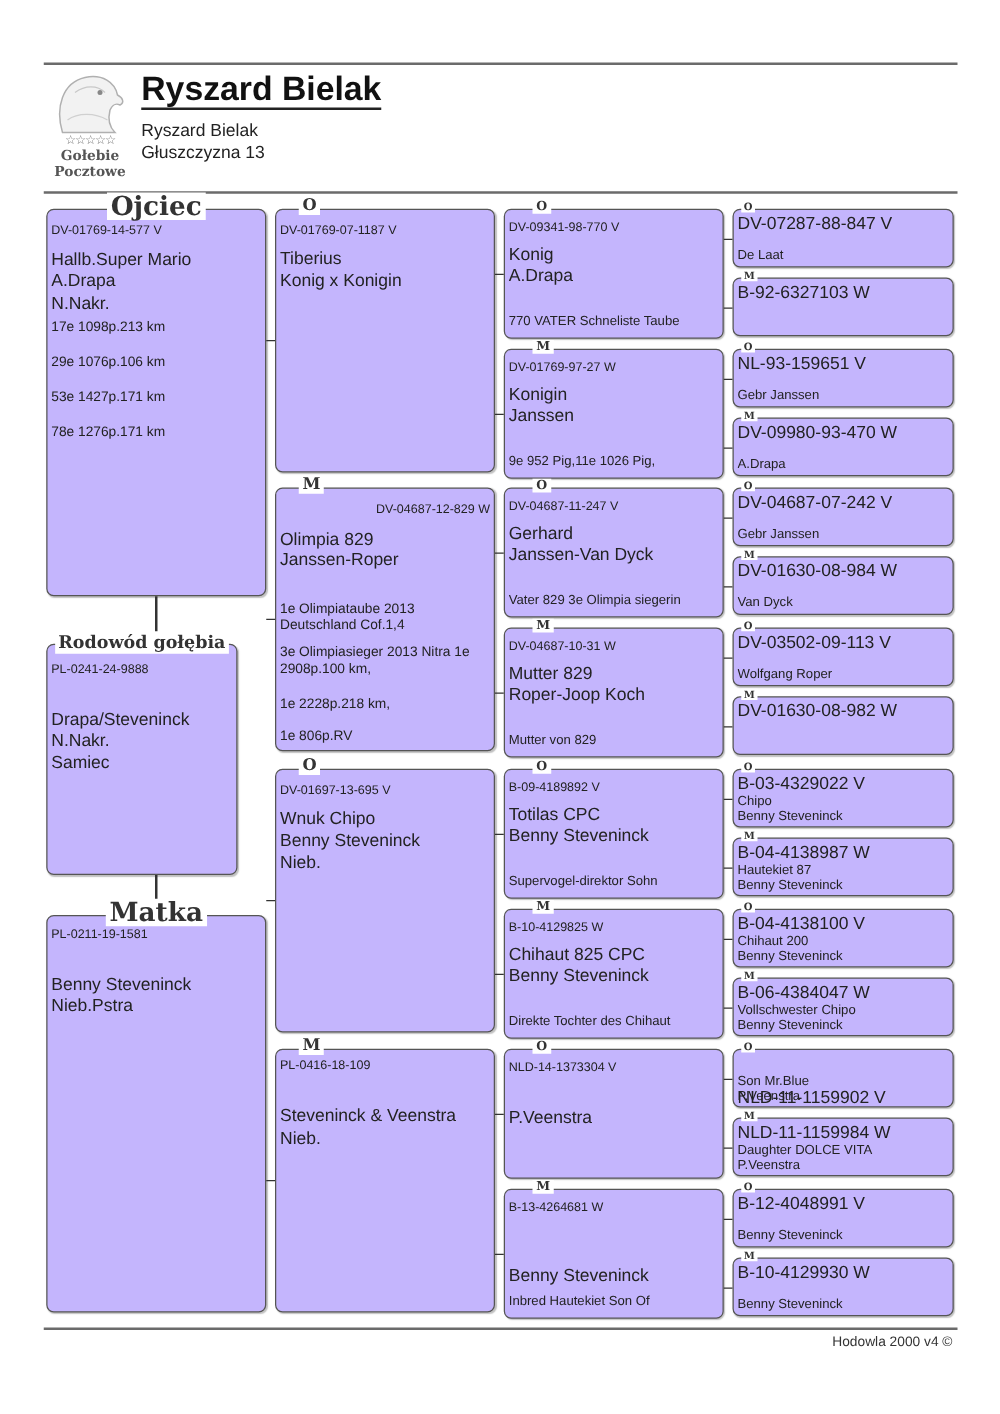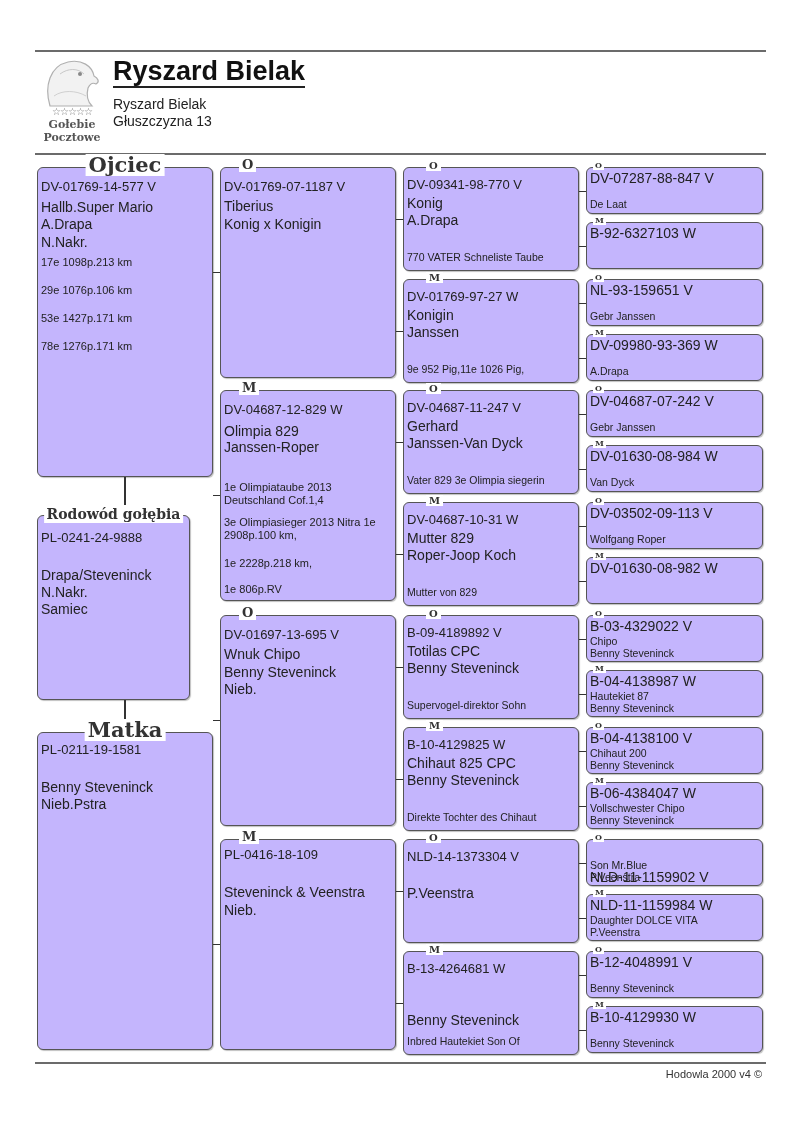--- a/index.html
+++ b/index.html
@@ -13,21 +13,21 @@
   .owner-title { position: absolute; left: 113px; top: 56px; font-size: 27px; font-weight: bold; color: #111; border-bottom: 2px solid #222; line-height: 30px; }
   .owner-line { position: absolute; left: 113px; font-size: 14px; color: #222; }
   .box { position: absolute; border: 1.5px solid #555; border-radius: 6px; background: #c4b5fd; box-shadow: 1px 1px 1px rgba(0,0,0,0.25); }
   .lbl { position: absolute; top: -9px; background: #fff; font-family: "DejaVu Serif", serif; font-weight: bold; color: #333; line-height: 14px; padding: 0 3px; }
   .lbl.big { top: -14px; font-size: 21px; line-height: 22px; left: 50%; transform: translateX(-50%); white-space: nowrap; }
   .lbl.mid { top: -11px; font-size: 14px; line-height: 18px; left: 50%; transform: translateX(-50%); white-space: nowrap; }
   .lbl.l2 { left: 18px; font-size: 13px; top: -10px; }
   .lbl.l3 { left: 22px; font-size: 10px; top: -8px; line-height: 11px; }
   .lbl.l4 { left: 6px; font-size: 8px; top: -7px; line-height: 9px; padding: 0 2px; }
   .t { position: absolute; left: 3px; right: 3px; white-space: nowrap; overflow: hidden; }
-  .f16 { font-size: 13px; color: #222; }
+  .f16 { font-size: 10px; color: #222; }
   .f14 { font-size: 14px; color: #222; }
   .f11 { font-size: 11px; color: #222; }
   .f10 { font-size: 10.5px; color: #222; }
   .wrap { white-space: normal; line-height: 12.5px; }
   .conn { position: absolute; background: #333; }
   .footer { position: absolute; right: 38px; top: 1068px; font-size: 11px; color: #333; }
 </style>
 </head>
 <body>
 
@@ -89,21 +89,21 @@
 
 <div class="box" style="left:220px; top:167px; width:176px; height:211px;">
   <span class="lbl l2">O</span>
   <div class="t f16" style="top:11px;">DV-01769-07-1187 V</div>
   <div class="t f14" style="top:30px;">Tiberius</div>
   <div class="t f14" style="top:48px;">Konig x Konigin</div>
 </div>
 
 <div class="box" style="left:220px; top:390px; width:176px; height:211px;">
   <span class="lbl l2">M</span>
-  <div class="t f16" style="top:11px;">DV-04687-12-829 W</div>
+  <div class="t f16" style="top:11px;text-align:right;">DV-04687-12-829 W</div>
   <div class="t f14" style="top:32px;">Olimpia 829</div>
   <div class="t f14" style="top:48px;">Janssen-Roper</div>
   <div class="t f11 wrap" style="top:90px;">1e Olimpiataube 2013 Deutschland Cof.1,4</div>
   <div class="t f11 wrap" style="top:125px;">3e Olimpiasieger 2013 Nitra 1e 2908p.100 km,</div>
   <div class="t f11 wrap" style="top:166px;">1e 2228p.218 km,</div>
   <div class="t f11 wrap" style="top:192px;">1e 806p.RV</div>
 </div>
 
 <div class="box" style="left:220px; top:615px; width:176px; height:211px;">
   <span class="lbl l2">O</span>
@@ -200,21 +200,21 @@
     </div>
     <div class="conn" style="left: 579px; top: 246px; width: 7px; height: 1px;"></div>
     <div class="box" style="left: 586px; top: 279px; width: 177px; height: 47px;">
       <span class="lbl l4">O</span>
       <div class="t f14" style="top:2px;">NL-93-159651 V</div>
       <div class="t f10" style="top:30px;">Gebr Janssen</div>
     </div>
     <div class="conn" style="left: 579px; top: 303px; width: 7px; height: 1px;"></div>
     <div class="box" style="left: 586px; top: 334px; width: 177px; height: 47px;">
       <span class="lbl l4">M</span>
-      <div class="t f14" style="top:2px;">DV-09980-93-369 W</div>
+      <div class="t f14" style="top:2px;">DV-09980-93-470 W</div>
       <div class="t f10" style="top:30px;">A.Drapa</div>
     </div>
     <div class="conn" style="left: 579px; top: 358px; width: 7px; height: 1px;"></div>
     <div class="box" style="left: 586px; top: 390px; width: 177px; height: 47px;">
       <span class="lbl l4">O</span>
       <div class="t f14" style="top:2px;">DV-04687-07-242 V</div>
       <div class="t f10" style="top:30px;">Gebr Janssen</div>
     </div>
     <div class="conn" style="left: 579px; top: 414px; width: 7px; height: 1px;"></div>
     <div class="box" style="left: 586px; top: 445px; width: 177px; height: 47px;">

